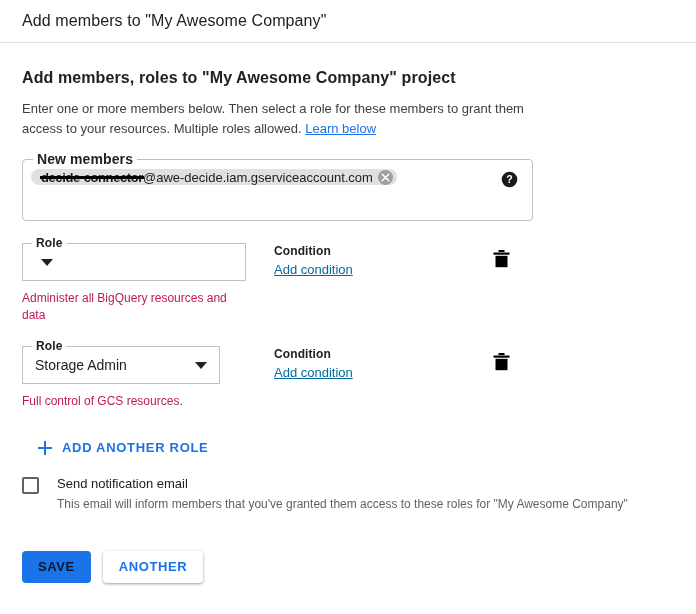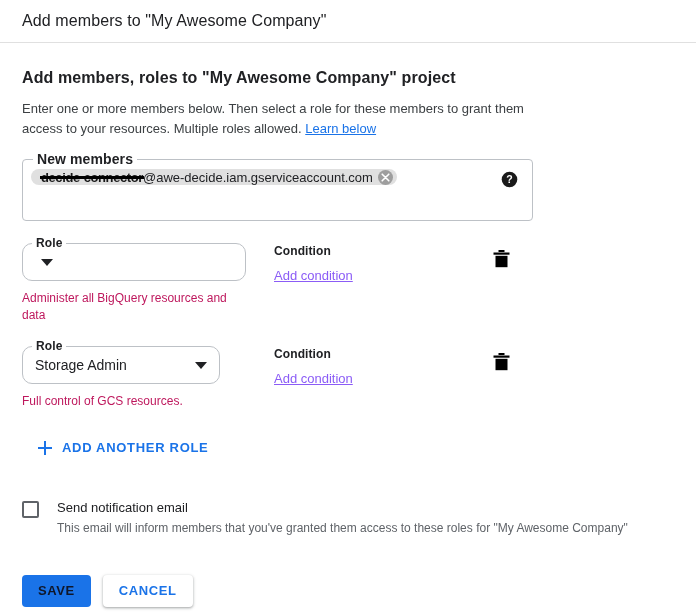--- a/index.html
+++ b/index.html
@@ -149,21 +149,21 @@
   }
   .role-left {
     width: 252px;
     flex: 0 0 auto;
   }
   .select-outline {
     position: relative;
     box-sizing: border-box;
     height: 38px;
     border: 1px solid #bdc1c6;
-    border-radius: 10px;
+    border-radius: 0;
     background: #ffffff;
     display: flex;
     align-items: center;
     padding: 0 12px;
     cursor: pointer;
   }
   .select-outline.wide  { width: 224px; }
   .select-outline.narrow{ width: 198px; }
   .select-legend {
     position: absolute;
@@ -206,23 +206,23 @@
     padding-top: 1px;
   }
   .condition-label {
     font-size: 12px;
     font-weight: bold;
     color: #202124;
     letter-spacing: 0.1px;
   }
   .add-condition {
     display: inline-block;
-    margin-top: 10px;
-    font-size: 13px;
-    color: #8b5cf6;
+    margin-top: 4px;
+    font-size: 13px;
+    color: #0369a1;
     text-decoration: underline;
     cursor: pointer;
   }
 
   .delete-btn {
     flex: 0 0 auto;
     width: 24px;
     height: 24px;
     margin-top: 6px;
     cursor: pointer;
@@ -254,21 +254,21 @@
   .plus-icon::before { left: 0; top: 6px; width: 14px; height: 2px; }
   .plus-icon::after  { top: 0; left: 6px; width: 2px; height: 14px; }
   .add-role-label {
     font-size: 13px;
     font-weight: bold;
     letter-spacing: 0.7px;
   }
 
   
   .notify-block {
-    margin-top: 40px;
+    margin-top: 16px;
     display: flex;
     align-items: flex-start;
   }
   .checkbox {
     width: 17px;
     height: 17px;
     box-sizing: border-box;
     border: 2px solid #5f6368;
     border-radius: 2px;
     background: #ffffff;
@@ -420,16 +420,16 @@
     <span class="checkbox"></span>
     <div class="notify-texts">
       <div class="notify-title">Send notification email</div>
       <div class="notify-sub">This email will inform members that you've granted them access to these roles for "My Awesome Company"</div>
     </div>
   </div>
 
   
   <div class="actions">
     <button class="btn btn-primary">SAVE</button>
-    <button class="btn btn-secondary">CANCEL</button>
+    <button class="btn btn-secondary">ANOTHER</button>
   </div>
 
 </div>
 
 </body></html>

